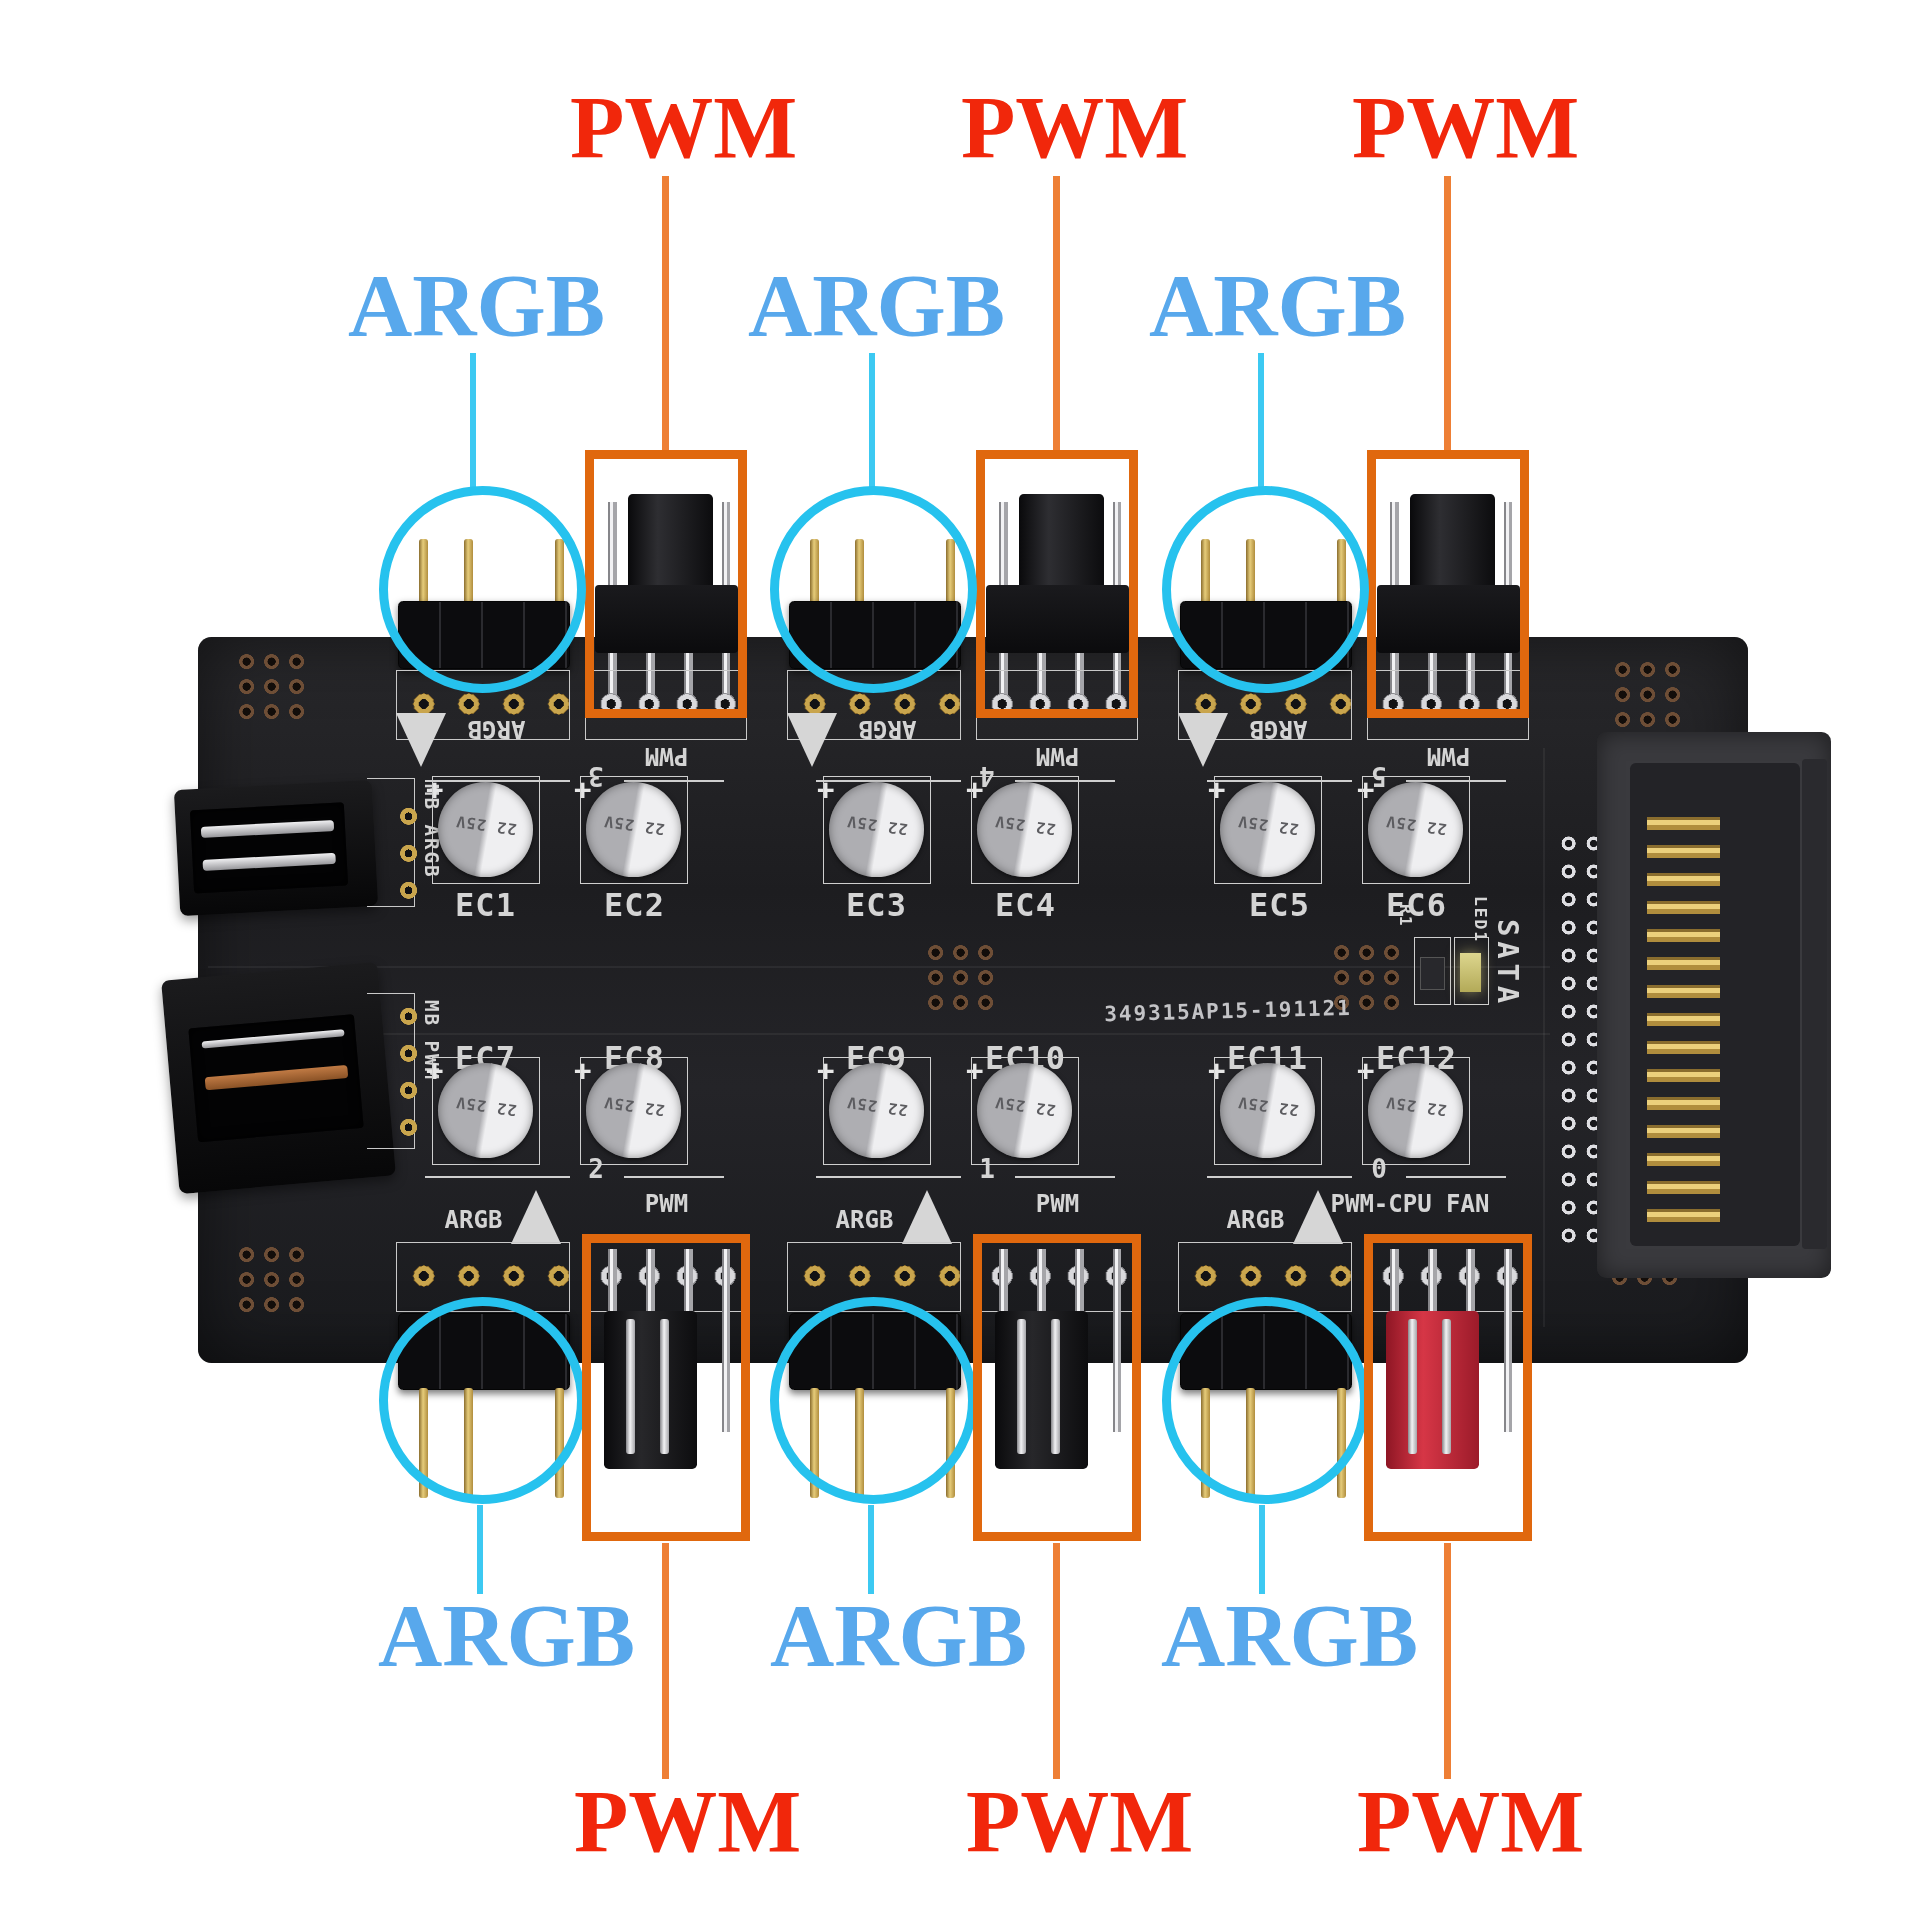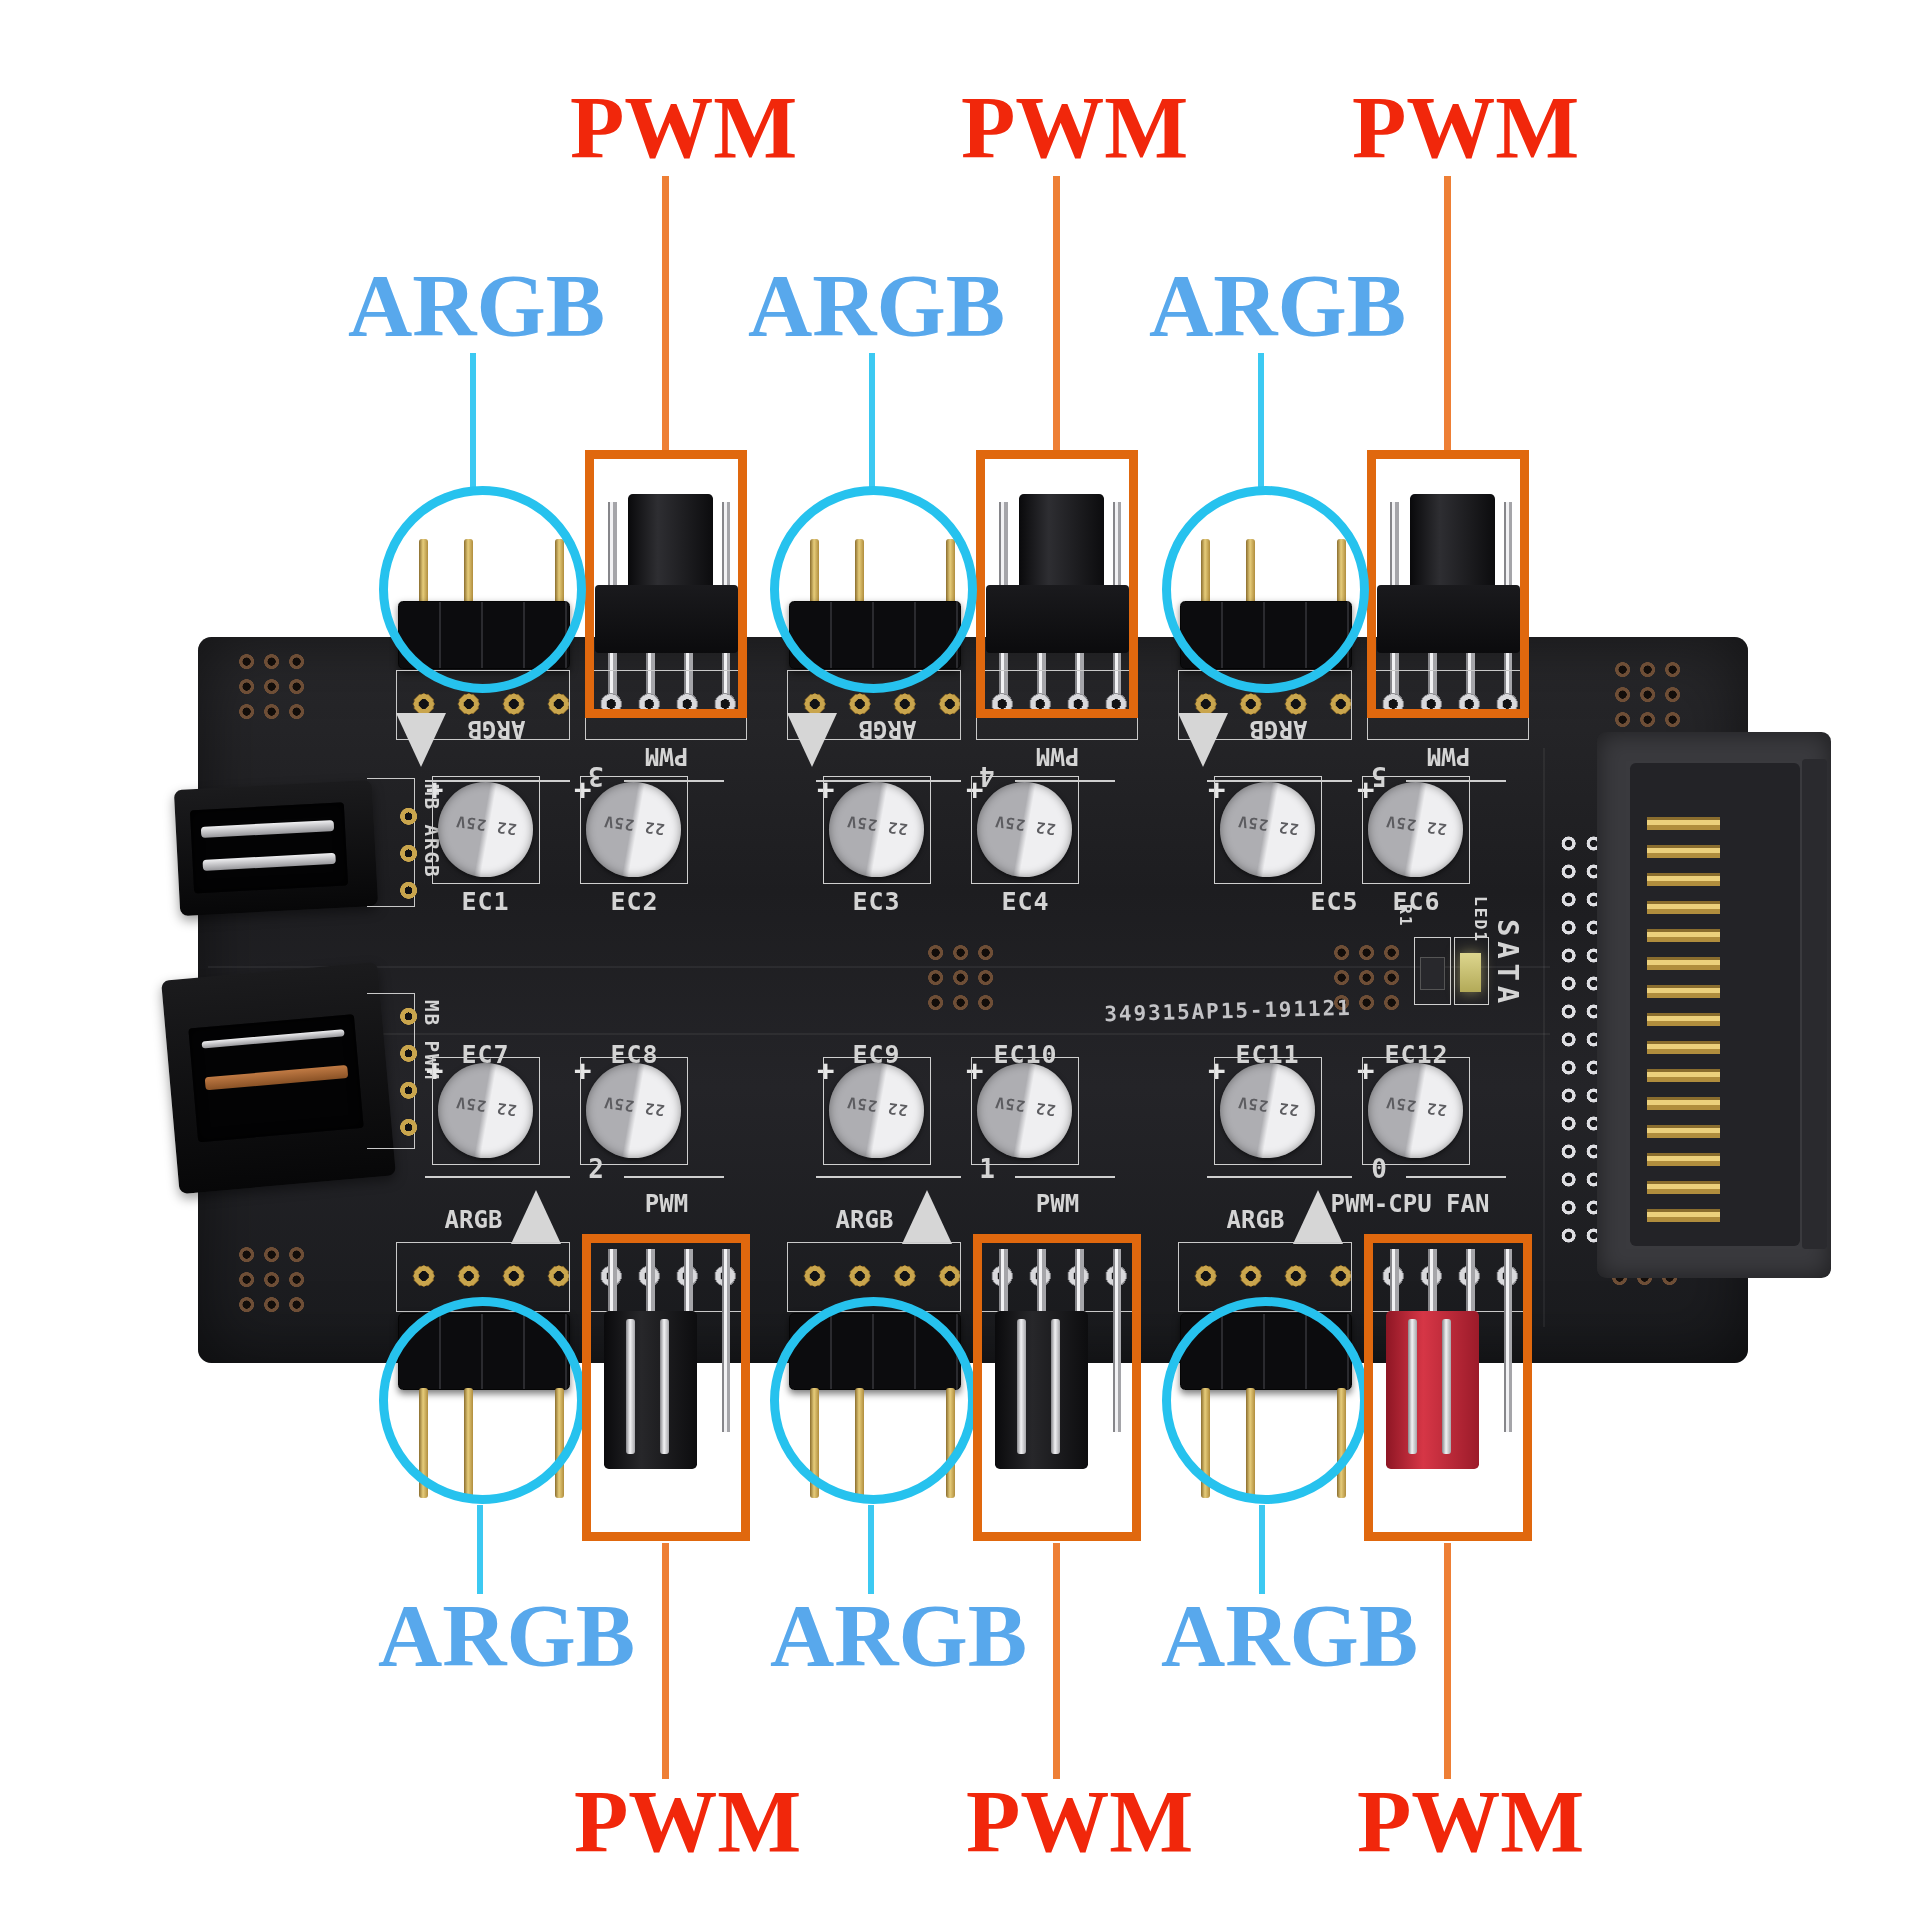--- a/index.html
+++ b/index.html
@@ -25,21 +25,21 @@
   .apads{background-image:radial-gradient(circle at 22px 33px,#121214 0 4.8px,#c9a54d 4.8px 9.7px,#876728 9.7px 10.6px,rgba(0,0,0,0) 10.6px);background-size:45px 66px;background-position:4.8px 0;background-repeat:repeat-x}
   .ppads{background-image:radial-gradient(circle at 18.3px 33px,#121214 0 4.8px,#d9d9dc 4.8px 9.7px,#8e8e92 9.7px 10.6px,rgba(0,0,0,0) 10.6px);background-size:38px 66px;background-position:6.8px 0;background-repeat:repeat-x}
   .shroud{background:linear-gradient(90deg,#09090b,#2e2e32 35%,#0c0c0e);border-radius:4.8px}
   .hbase{background:linear-gradient(180deg,#1a1a1d,#0b0b0d);border-radius:3.9px}
   .housing{background:linear-gradient(90deg,#0a0a0c,#27272a 40%,#0d0d0f);border-radius:4.8px}
   .red{background:linear-gradient(90deg,#8e1624,#d63646 40%,#9c1b2a)}
   .capbox{width:108px;height:108px;border:1.9px solid #cfcfcf;box-sizing:border-box}
   .capc{position:absolute;left:4.8px;top:4.8px;width:95px;height:95px;border-radius:50%;background:linear-gradient(100deg,#aeaeb2 0 47%,#efeff1 53% 100%);box-shadow:inset 0 0 9.7px rgba(0,0,0,.4),0 1.9px 4.8px rgba(0,0,0,.5)}
   .capm{position:absolute;left:0;width:100%;text-align:center;top:39px;transform:rotate(188deg);font:700 15.4px "DejaVu Sans Mono",monospace;color:#5c5c60;letter-spacing:1px}
   .plus{font:700 29px "DejaVu Sans Mono",monospace;color:#e6e6e6}
-  .ecl{font-size:25px;width:87px;letter-spacing:1px}
+  .ecl{font-size:32px;width:87px;letter-spacing:1px}
   .num{font-size:26px;width:42px}
   .bseg{height:1.9px;background:#cfcfcf}
   .tri-d{width:0;height:0;border-left:25px solid transparent;border-right:25px solid transparent;border-top:54px solid #d6d6d6}
   .tri-u{width:0;height:0;border-left:25px solid transparent;border-right:25px solid transparent;border-bottom:54px solid #d6d6d6}
   .viagrid{width:75px;height:75px;background-image:radial-gradient(circle at 12.6px 12.6px,#120d0a 0 3.9px,#6e4e36 4.3px 7.2px,rgba(0,0,0,0) 7.7px);background-size:25px 25px}
   .satapads{width:50px;height:421px;background-image:radial-gradient(circle at 12.6px 13.5px,#17171a 0 3.4px,#dedee2 3.9px 6.8px,rgba(0,0,0,0) 7.2px);background-size:25px 28px}
   .conn{background:linear-gradient(180deg,#1b1b1d,#070708);border-radius:7.7px;box-shadow:0 4.8px 11.6px rgba(0,0,0,.4)}
   .copen{position:absolute;background:#030304;border-radius:3.9px;box-shadow:inset 0 0 11.6px #000}
   .sbar{position:absolute;height:10.6px;background:linear-gradient(180deg,#f0f0f2,#97979b);border-radius:3.9px}
   .cbar{position:absolute;height:12.6px;background:linear-gradient(180deg,#c07a44,#8a5226);border-radius:3.9px}
@@ -165,21 +165,21 @@
   <div class="abs silk plus" style="left:1208px;top:772px">+</div>
   <div class="abs capbox" style="left:1214px;top:776px">
       <div class="capc"></div>
       <div class="capm">22 25V</div>
     </div>
   <div class="abs silk plus" style="left:1357px;top:772px">+</div>
   <div class="abs capbox" style="left:1362px;top:776px">
       <div class="capc"></div>
       <div class="capm">22 25V</div>
     </div>
-  <div class="abs silk ecl" style="left:1291px;top:888px">EC5</div>
+  <div class="abs silk ecl" style="left:1236px;top:888px">EC5</div>
   <div class="abs silk ecl" style="left:1373px;top:888px">EC6</div>
 
   <div class="abs silk ecl" style="left:442px;top:1041px">EC7</div>
   <div class="abs silk ecl" style="left:591px;top:1041px">EC8</div>
   <div class="abs silk plus" style="left:426px;top:1053px">+</div>
   <div class="abs capbox" style="left:432px;top:1057px">
       <div class="capc"></div>
       <div class="capm">22 25V</div>
     </div>
   <div class="abs silk plus" style="left:574px;top:1053px">+</div>

